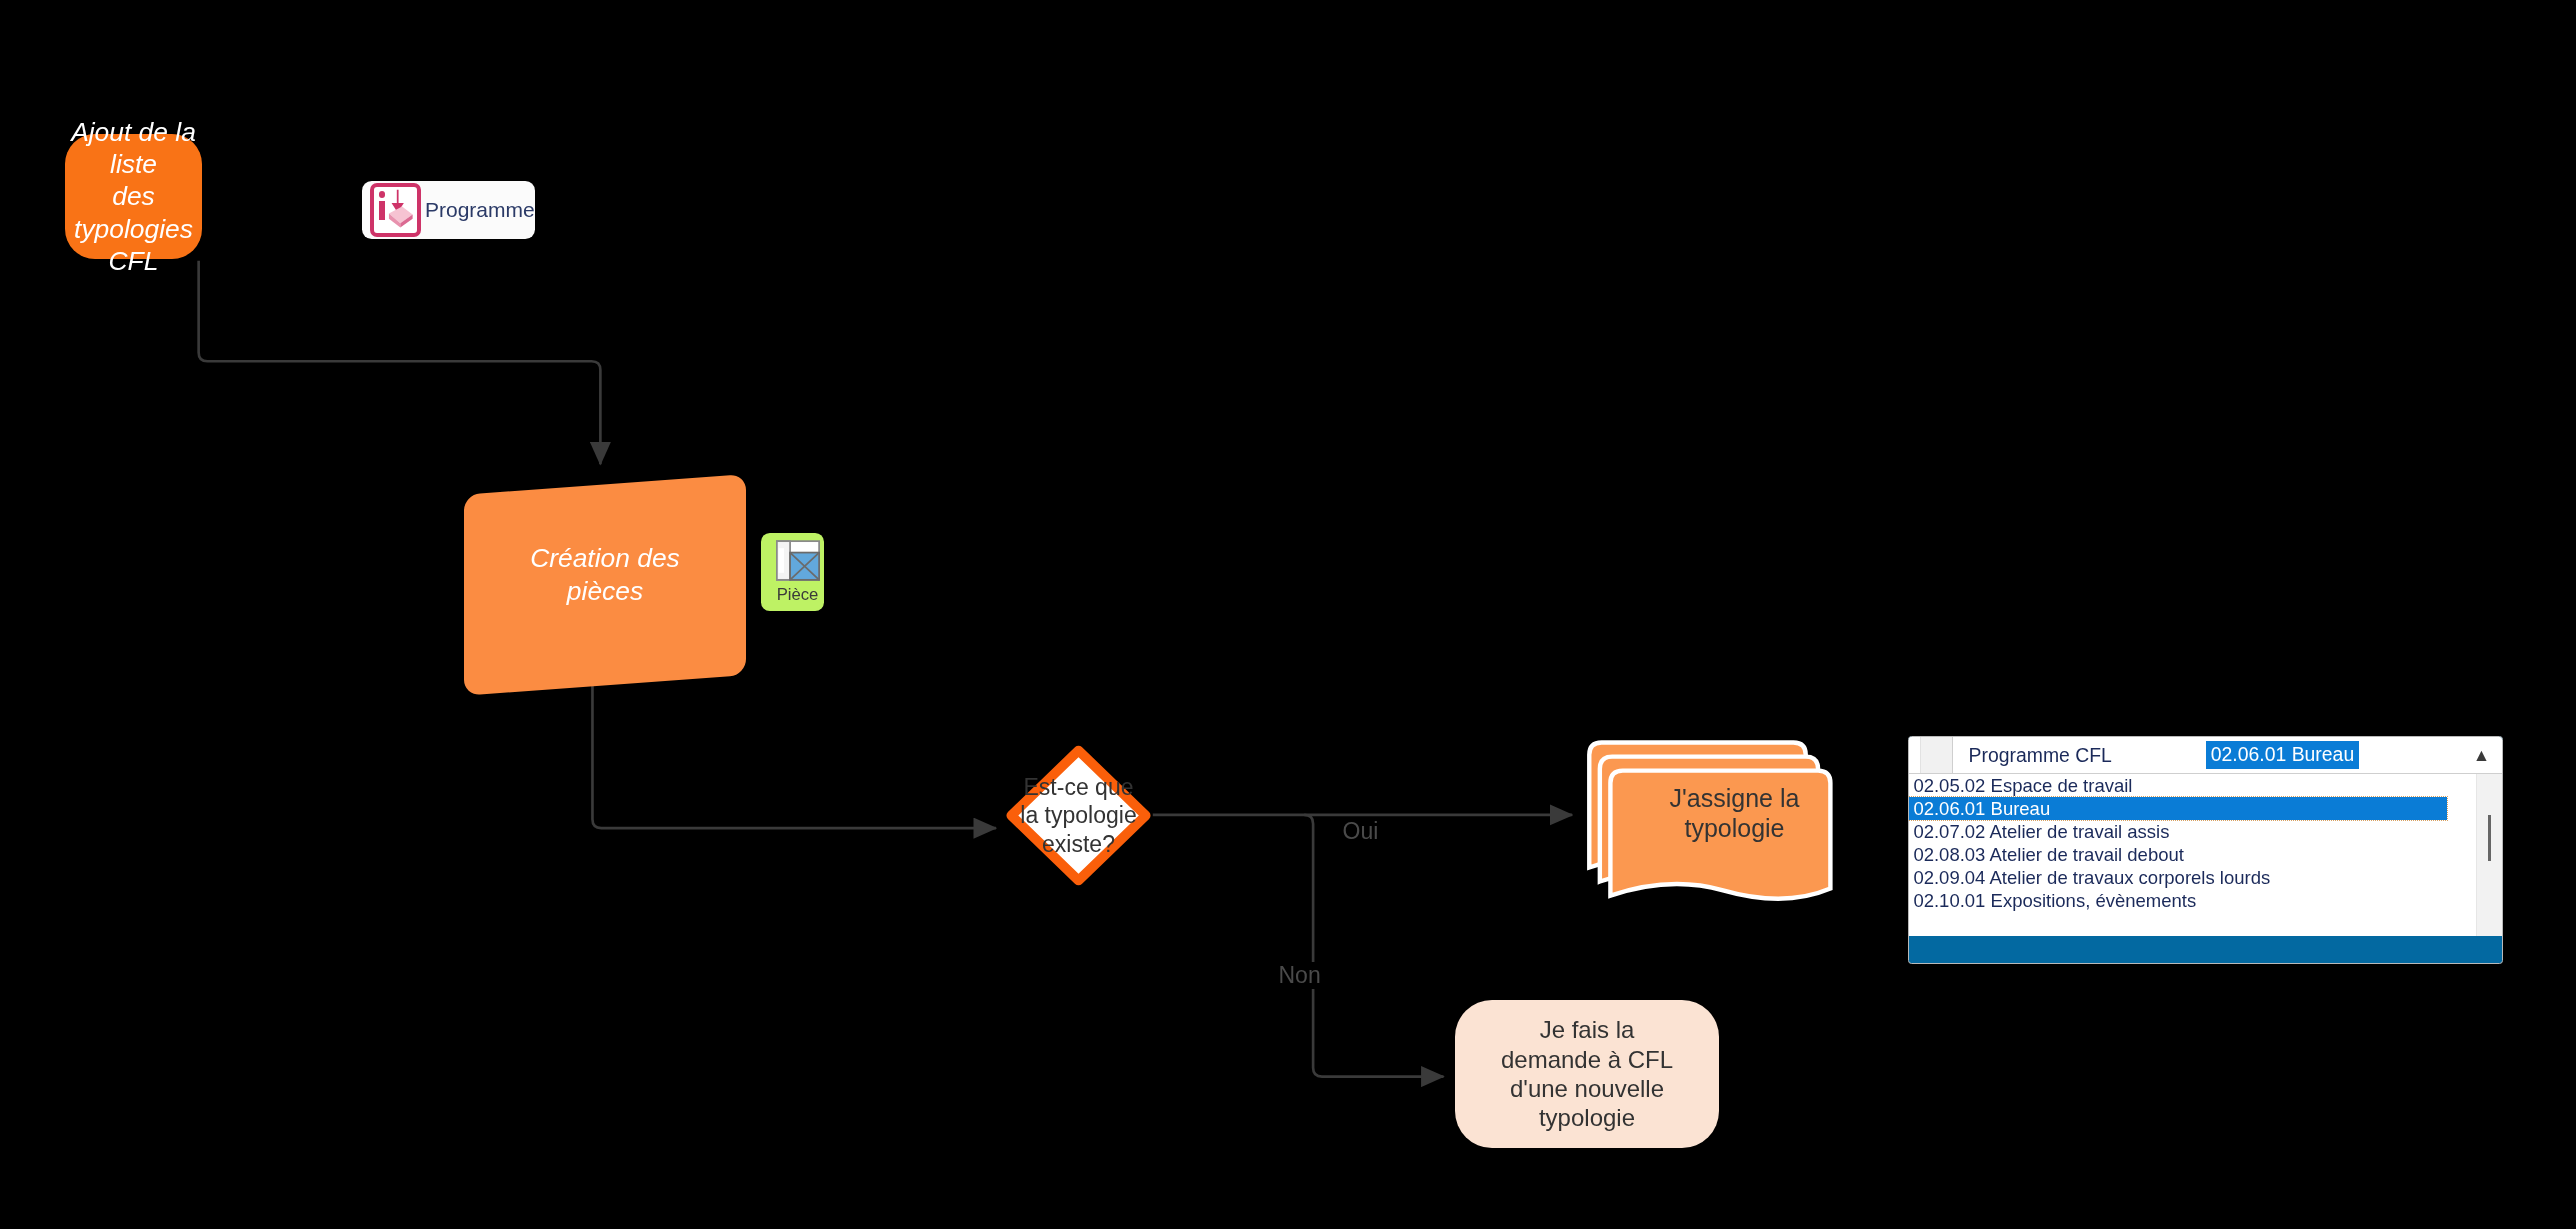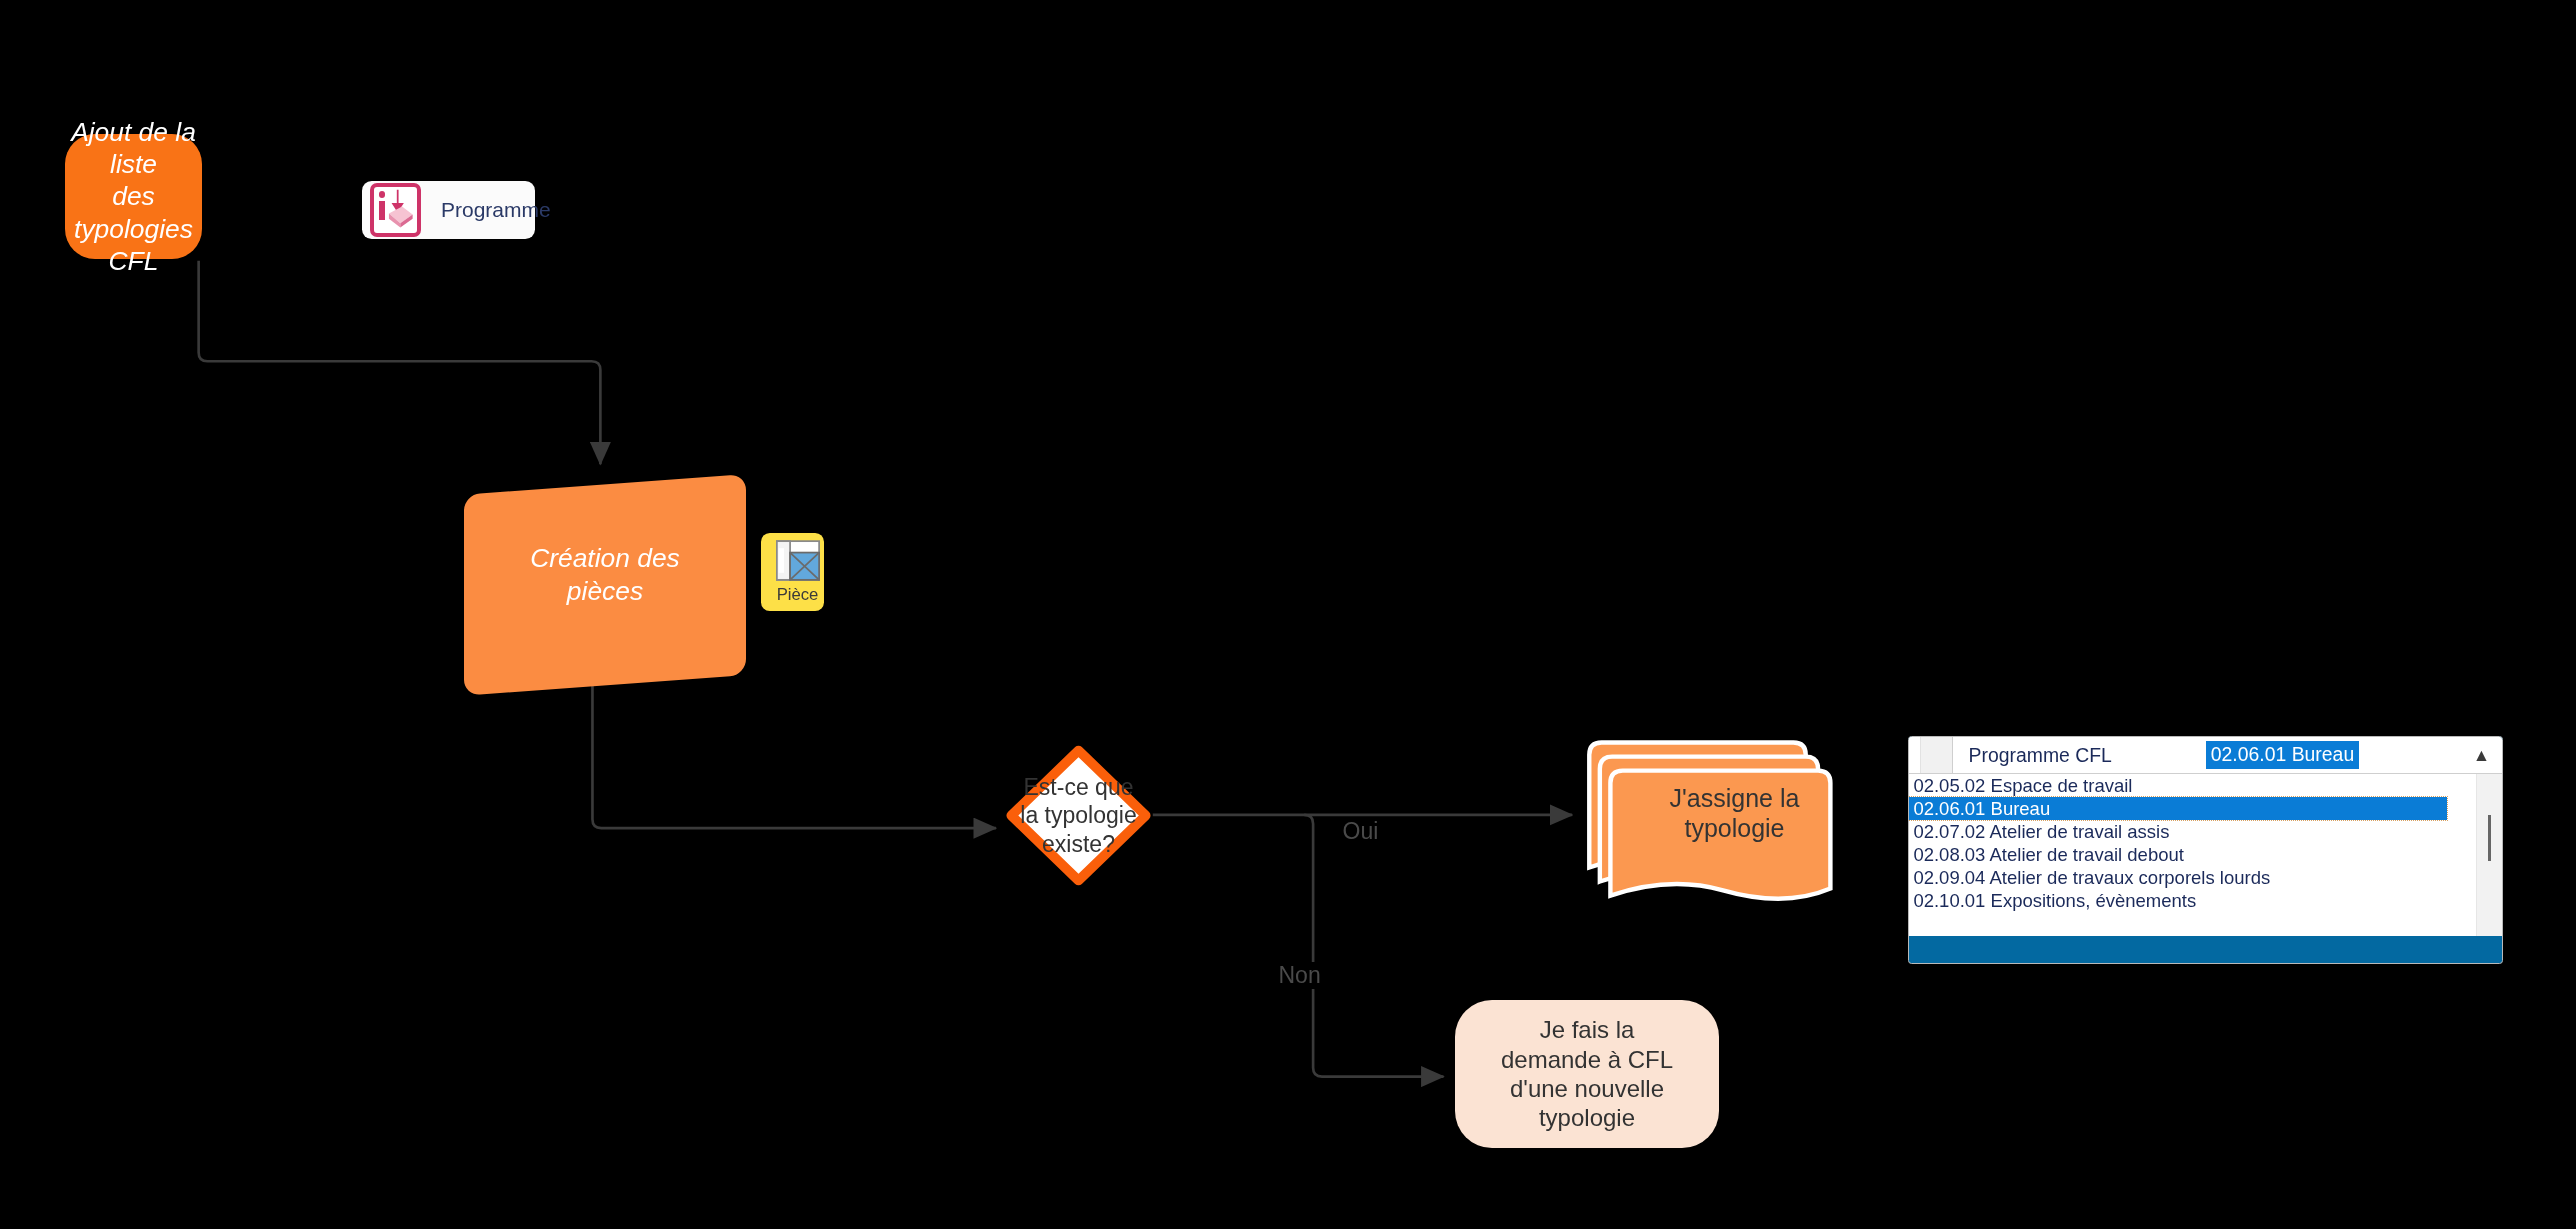--- a/index.html
+++ b/index.html
@@ -48,21 +48,21 @@
 
   
   #programme-chip {
     position: absolute;
     left: 362px; top: 181px;
     width: 173px; height: 58px;
     background: #fbfbfb;
     border-radius: 9.7px;
     display: flex;
     align-items: center;
-    gap: 20px;
+    gap: 4px;
     padding-left: 8px;
     box-sizing: border-box;
   }
   #programme-chip .glyph {
     width: 43px; height: 46px;
     border: 4.4px solid #CE3368;
     border-radius: 7px;
     background: #ffffff;
     position: relative;
     flex: 0 0 auto;
@@ -102,21 +102,21 @@
     transform: skewY(-4.2deg);
     transform-origin: 100% 50%;
   }
   #creation-node .node-text { position: relative; z-index: 2; }
 
   
   #piece-chip {
     position: absolute;
     left: 761px; top: 533px;
     width: 63px; height: 78px;
-    background: #fde047;
+    background: #bef264;
     border-radius: 8.8px;
     display: flex;
     flex-direction: column;
     align-items: center;
     justify-content: flex-start;
     padding-top: 7px;
     box-sizing: border-box;
     padding-left: 10px;
   }
   #piece-chip .plan {

